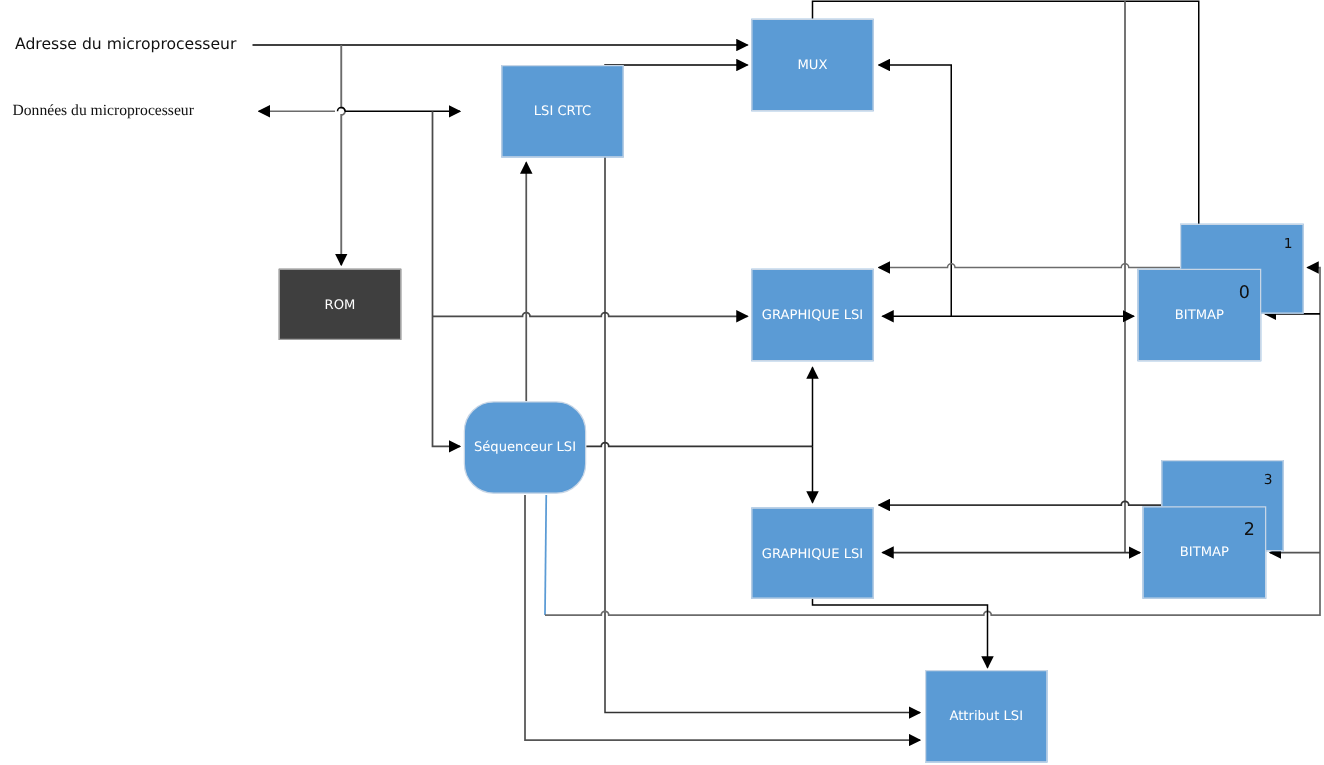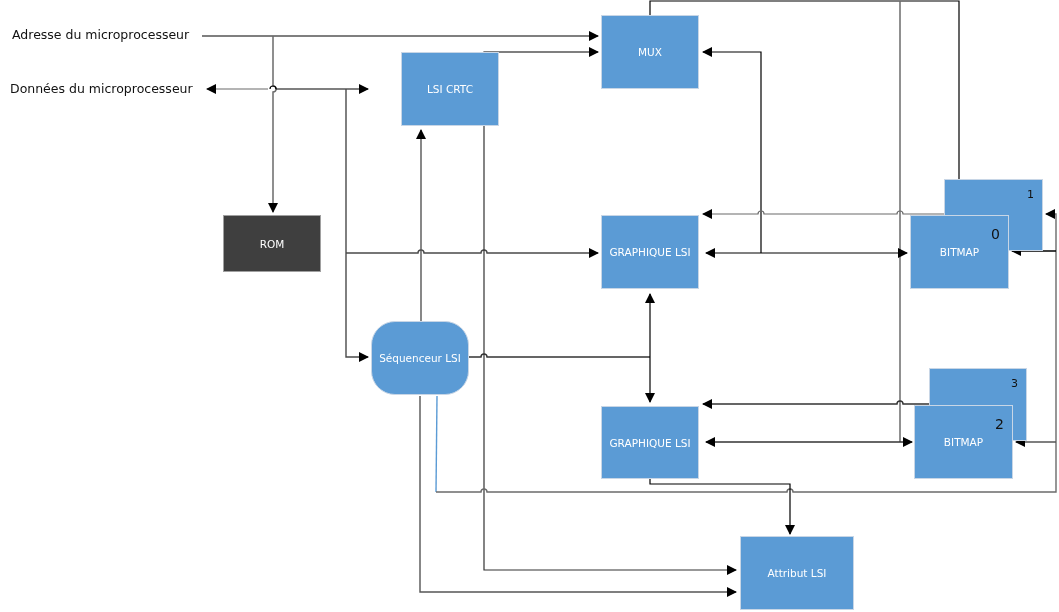--- a/index.html
+++ b/index.html
@@ -92,41 +92,41 @@
     <path d="M944,214 L903,214 A3,3 0 0 0 897,214 L764,214 A3,3 0 0 0 758,214 L703,214" stroke="#6b6b6b" marker-end="url(#ah)"></path>
   </g>
 
   <g fill="none" stroke="#333" stroke-width="1.4">
     <path d="M706,442 L912,442" marker-start="url(#ahs)" marker-end="url(#ah)"></path>
     <path d="M929,404 L903,404 A3,3 0 0 0 897,404 L703,404" marker-end="url(#ah)"></path>
   </g>
 </svg>
 
 <div class="io-label" style="left:12px; top:27px;text-align:center;">Adresse du microprocesseur</div>
-<div class="io-label" style="left:10px; top:81px;">Données du microprocesseur</div>
+<div class="io-label" style="left:10px; top:81px;font-family:Liberation Serif, serif;">Données du microprocesseur</div>
 
 <div class="box" style="left:601px; top:15px; width:98px; height:74px;justify-content:center;">
     <span>MUX</span>
   </div>
 <div class="box" style="left:371px; top:52px; width:98px; height:74px;margin-left:30px;">
     <span>LSI CRTC</span>
   </div>
 <div class="box dark" style="left:223px; top:215px; width:98px; height:57px;">
     <span>ROM</span>
   </div>
 <div class="box" style="left:601px; top:215px; width:98px; height:74px;">
     <span>GRAPHIQUE LSI</span>
   </div>
 <div class="box" style="left:371px; top:321px; width:98px; height:74px;border-radius:24px;">
     <span>Séquenceur  LSI</span>
   </div>
 <div class="box" style="left:601px; top:406px; width:98px; height:73px;">
     <span>GRAPHIQUE LSI</span>
   </div>
-<div class="box" style="left:740px; top:536px; width:114px; height:74px;">
+<div class="box" style="left:740px; top:536px; width:98px; height:74px;">
     <span>Attribut LSI</span>
   </div>
 
 <div class="box" style="left:944px; top:179px; width:99px; height:72px;">
     <span class="num small">1</span>
   </div>
 <div class="box" style="left:910px; top:215px; width:99px; height:74px;">
     <span>BITMAP</span>
     <span class="num">0</span>
   </div>

